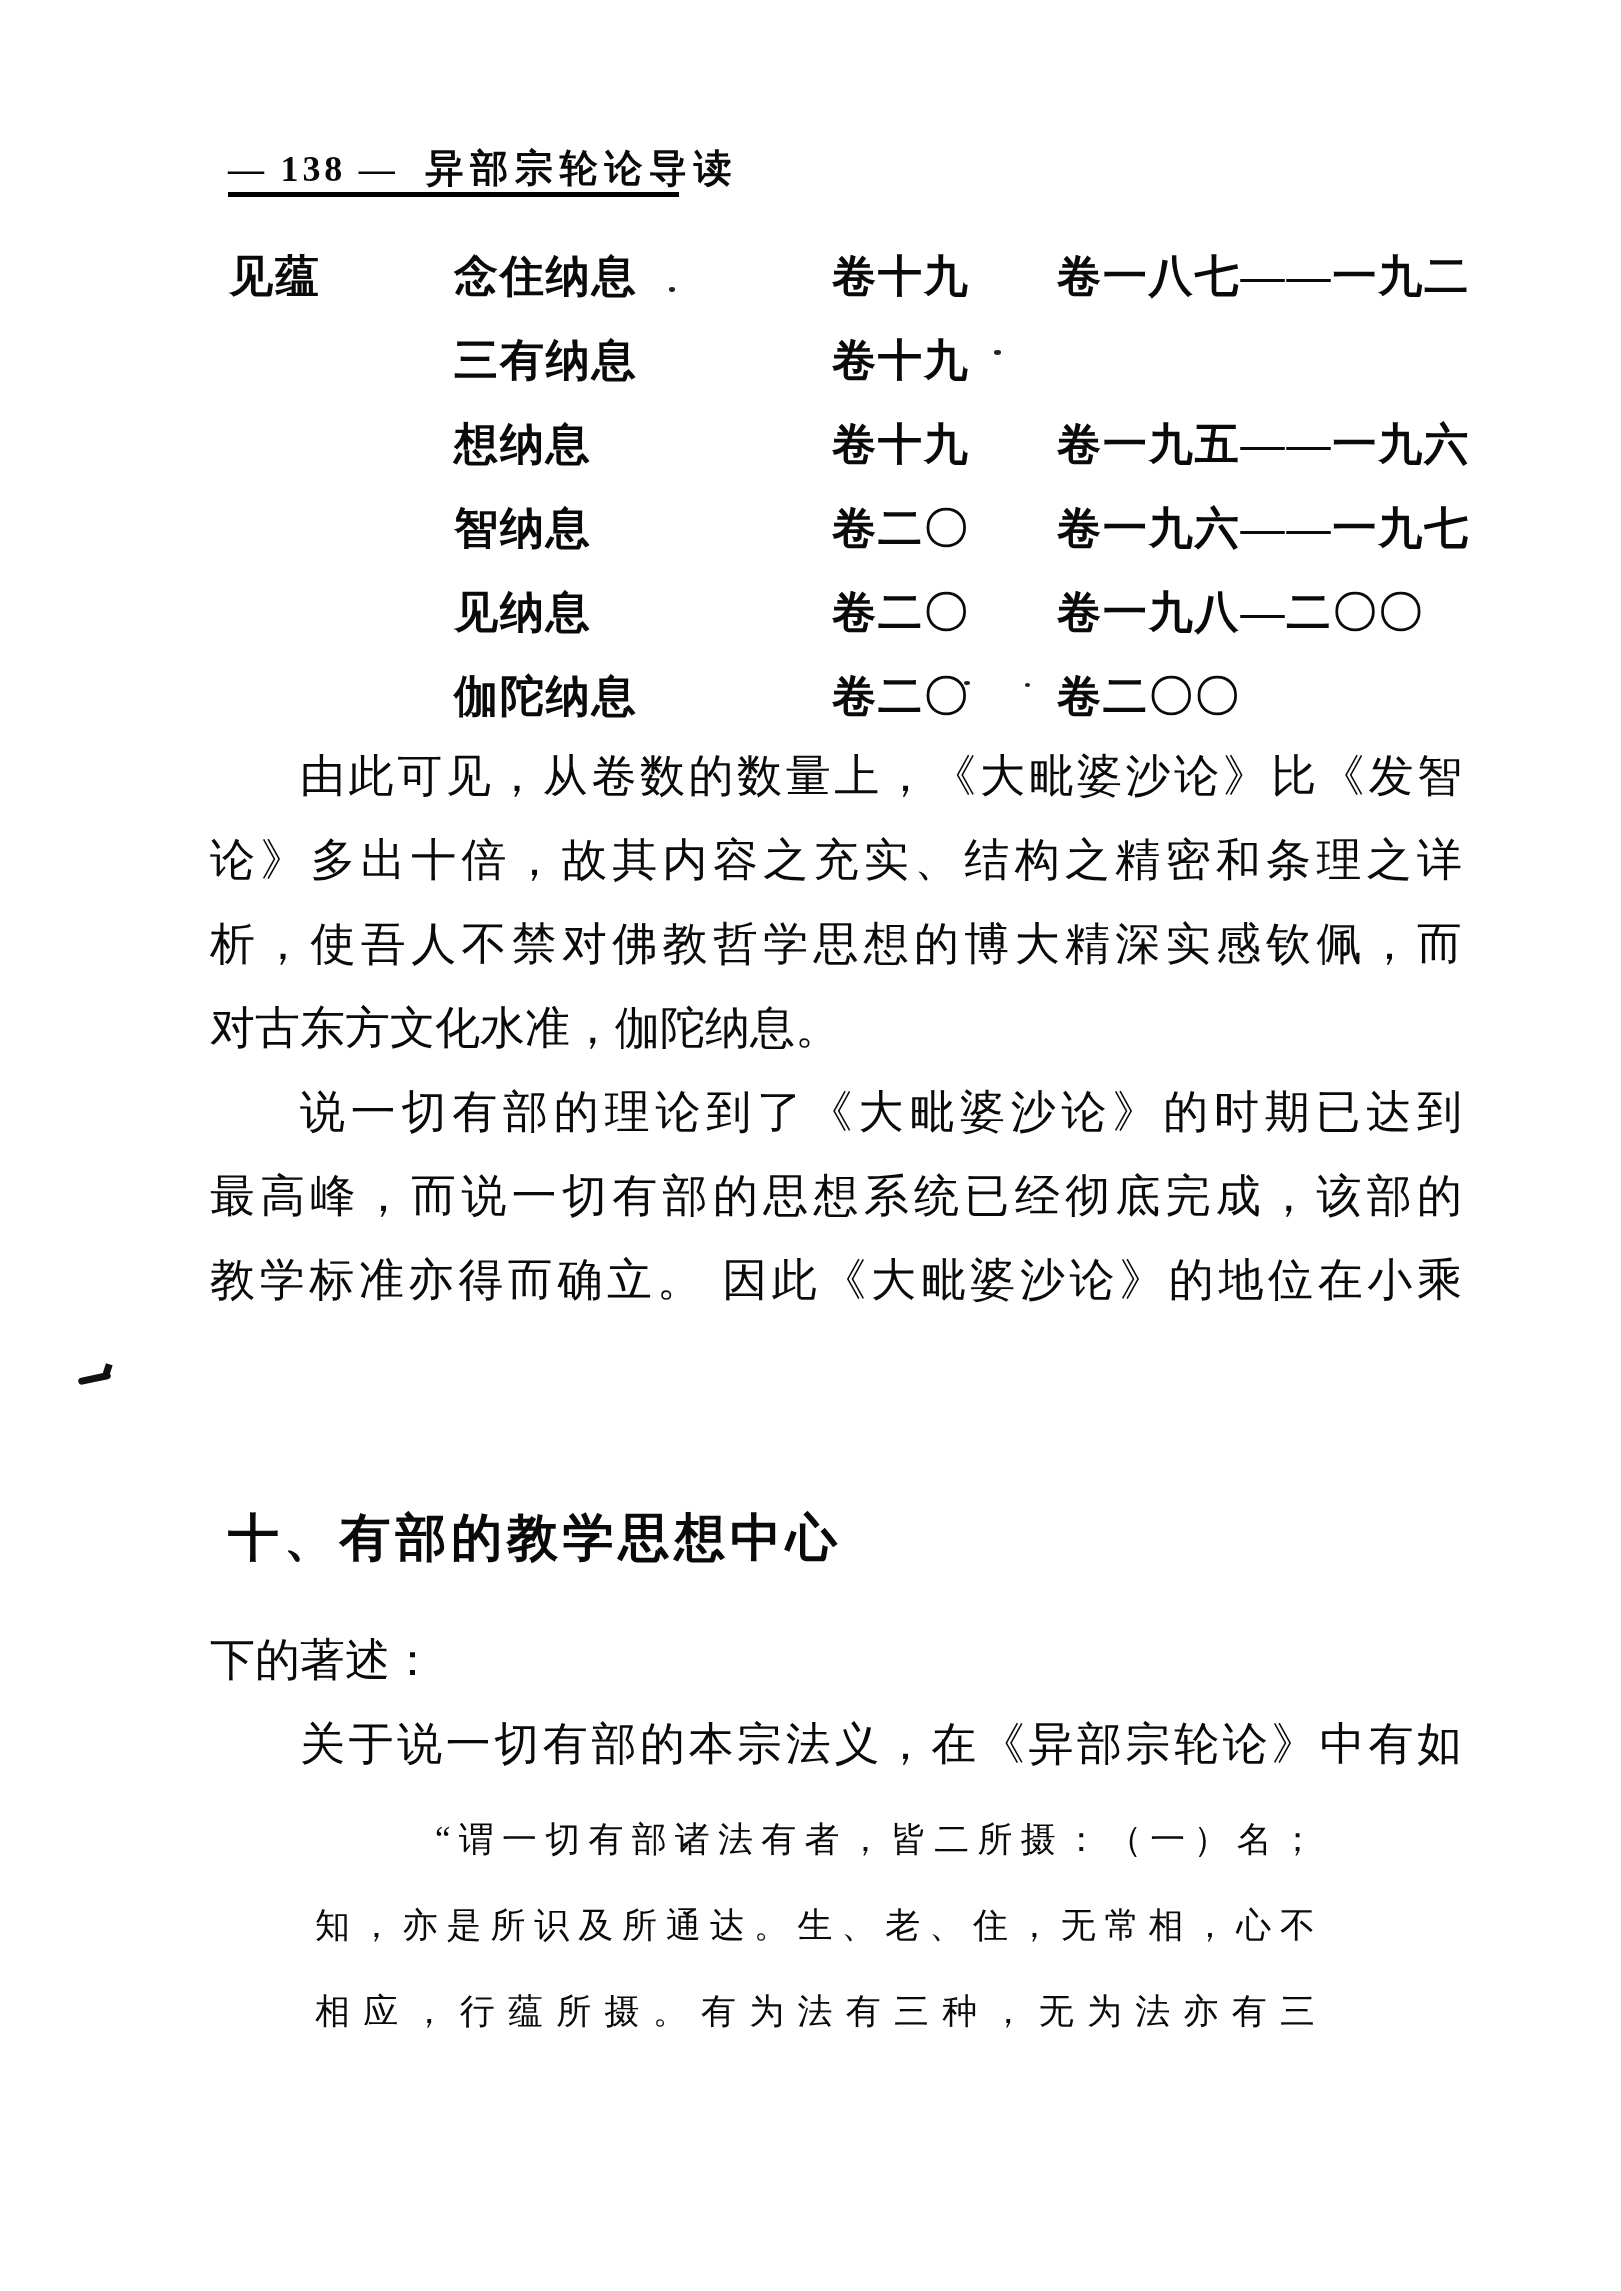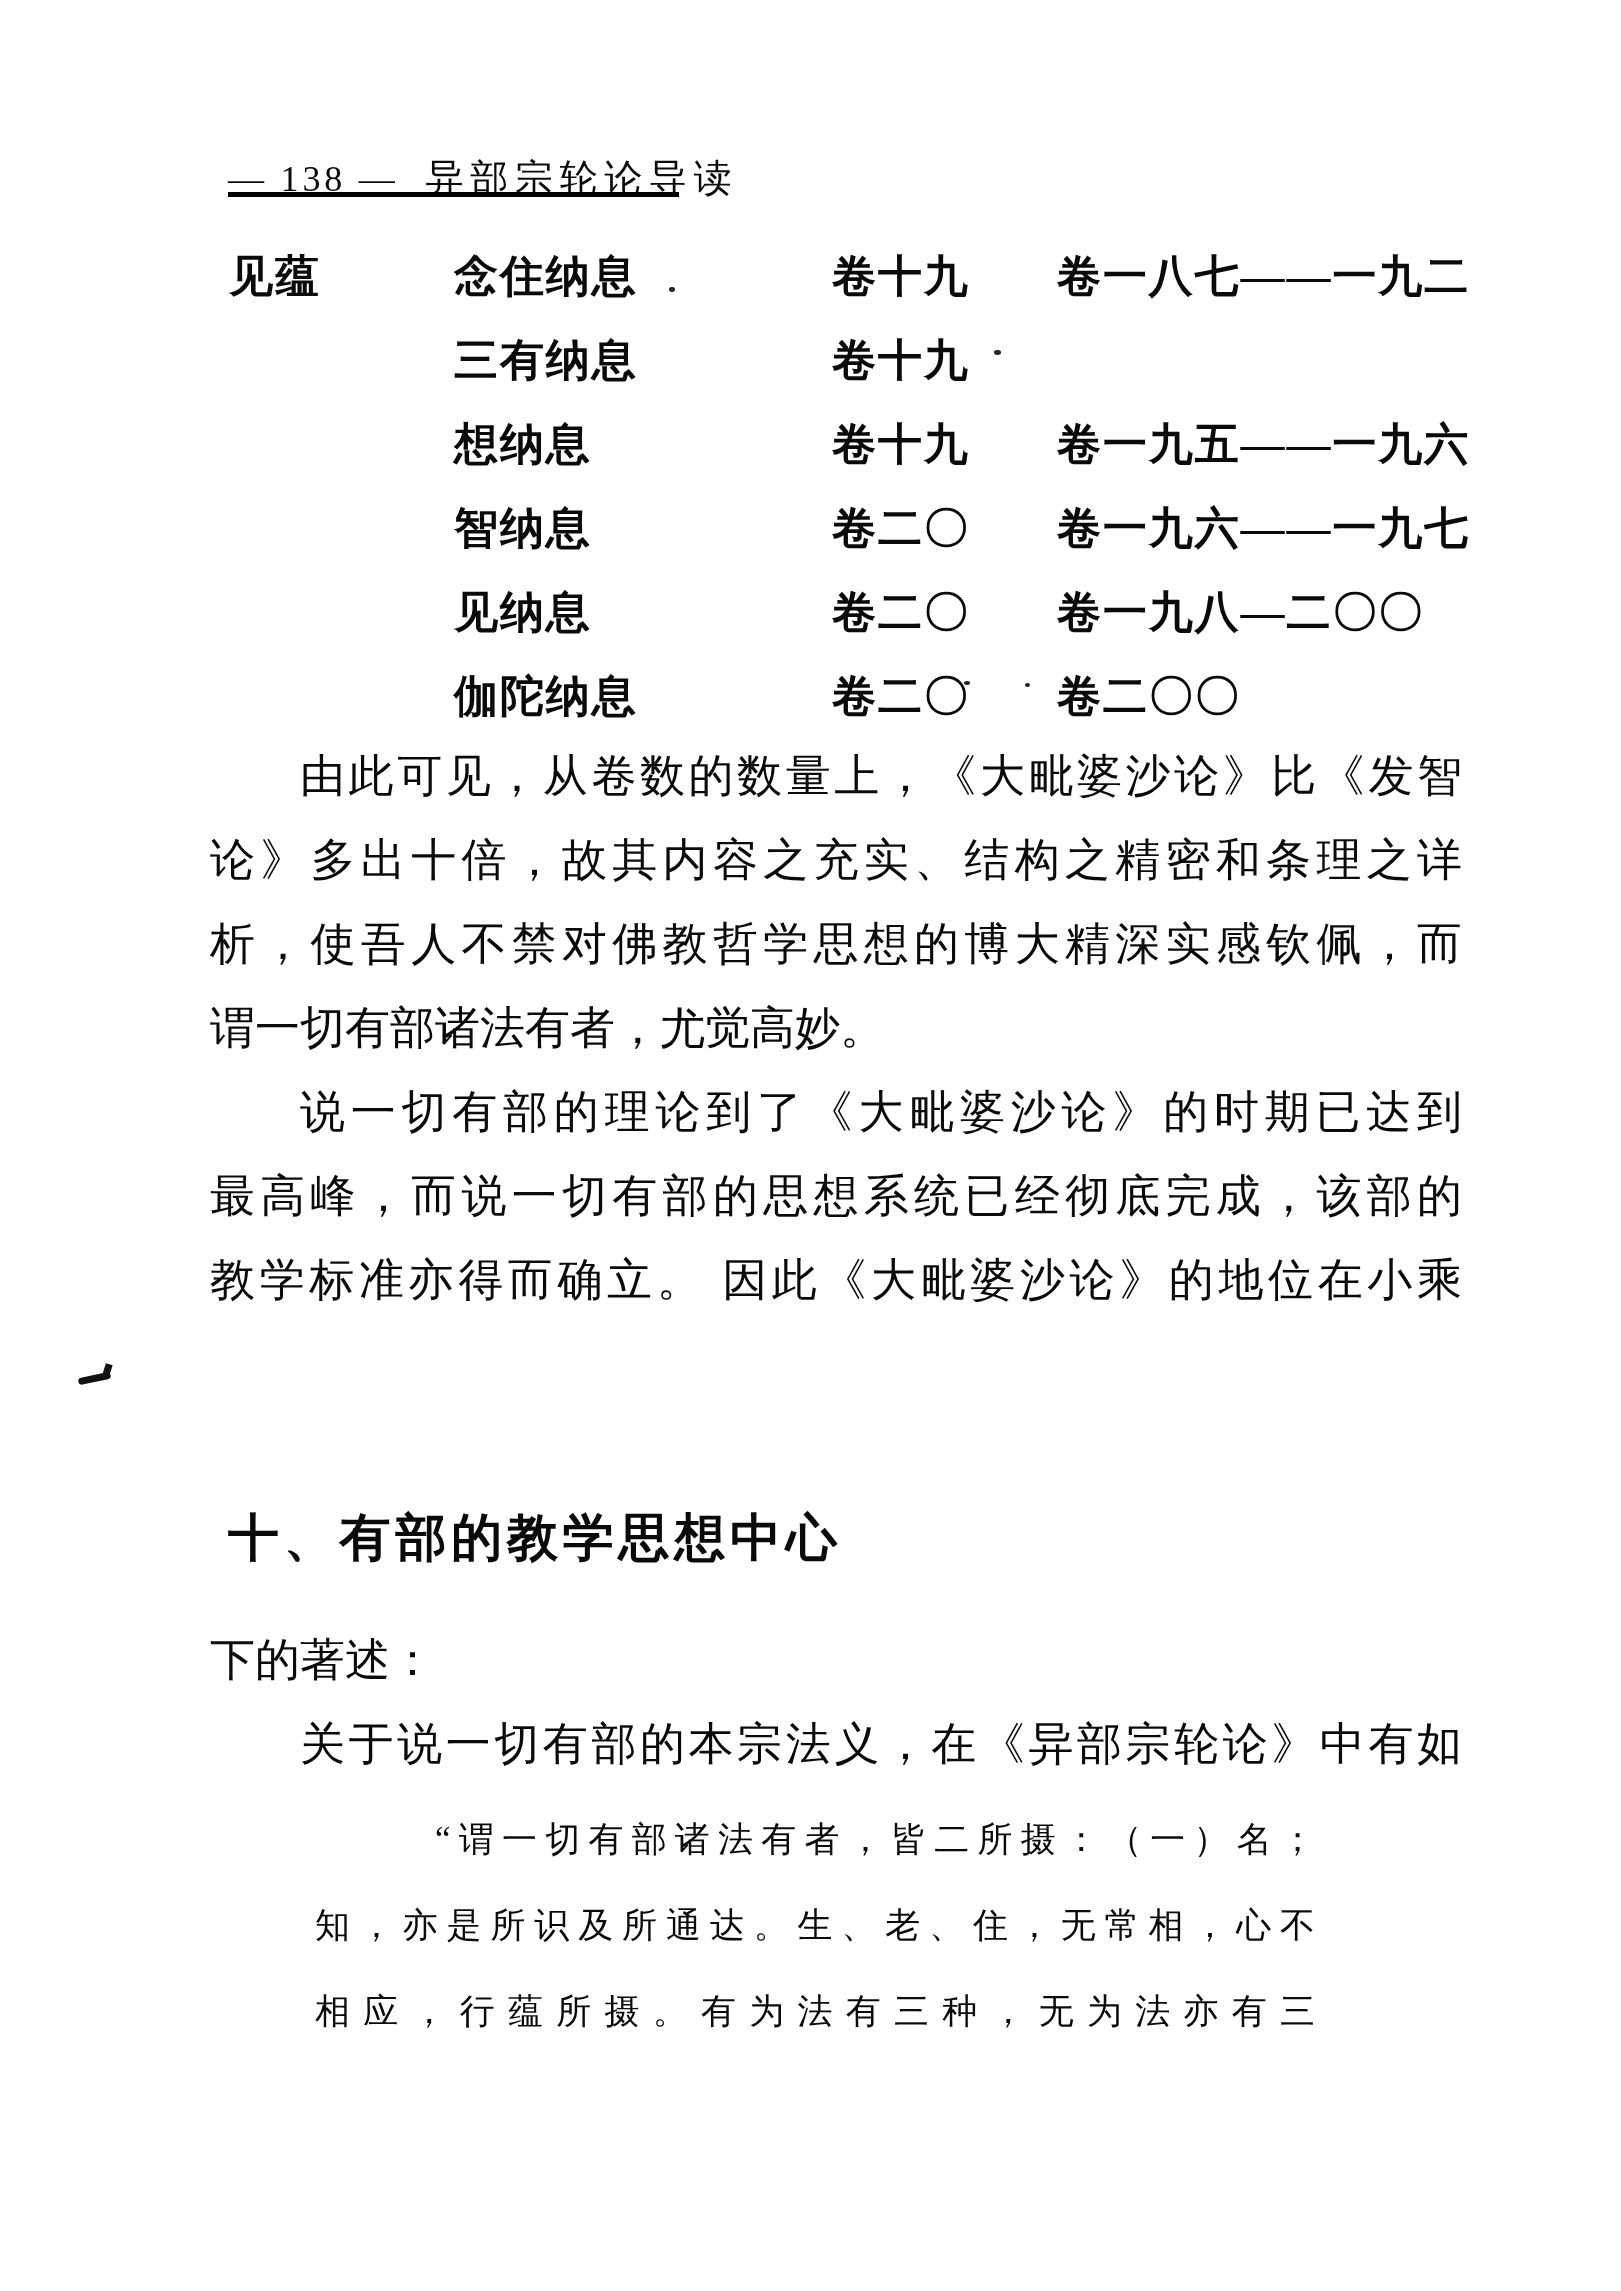--- a/index.html
+++ b/index.html
@@ -6,22 +6,22 @@
   .page{
     position:relative;
     width:1621px;height:2291px;
     background:#ffffff;
     color:#0a0a0a;
     font-family:"Liberation Serif","DejaVu Serif",serif;
     overflow:hidden;
   }
   
   .running-header{
-    position:absolute;top:153px;left:228px;
-    font-size:38px;font-weight:400;
+    position:absolute;top:143px;left:228px;
+    font-size:38px;font-weight:700;
     white-space:nowrap;
     display:flex;align-items:baseline;gap:27px;
   }
   .running-header .pageno{letter-spacing:3.8px;font-size:36px;}
   .running-header .booktitle{letter-spacing:6.7px;}
   .head-rule{
     position:absolute;top:192px;left:228px;width:451px;height:4.8px;
     background:#000;
   }
   
@@ -130,21 +130,21 @@
       <span>伽陀纳息</span>
       <span>卷二〇</span>
       <span>卷二〇〇</span>
     </div>
   </div>
 
   <div class="bodyblock block-a">
     <div class="ln indent">由此可见，从卷数的数量上，《大毗婆沙论》比《发智</div>
     <div class="ln">论》多出十倍，故其内容之充实、结构之精密和条理之详</div>
     <div class="ln">析，使吾人不禁对佛教哲学思想的博大精深实感钦佩，而</div>
-    <div class="ln end">谓一切有部诸法有者，尤觉高妙。</div>
+    <div class="ln end">对古东方文化水准，伽陀纳息。</div>
     <div class="ln indent">说一切有部的理论到了《大毗婆沙论》的时期已达到</div>
     <div class="ln">最高峰，而说一切有部的思想系统已经彻底完成，该部的</div>
     <div class="ln">教学标准亦得而确立。 因此《大毗婆沙论》的地位在小乘</div>
   </div>
 
   <div class="section-heading">十、有部的教学思想中心</div>
 
   <div class="bodyblock block-c">
     <div class="ln end">下的著述：</div>
     <div class="ln indent">关于说一切有部的本宗法义，在《异部宗轮论》中有如</div>

